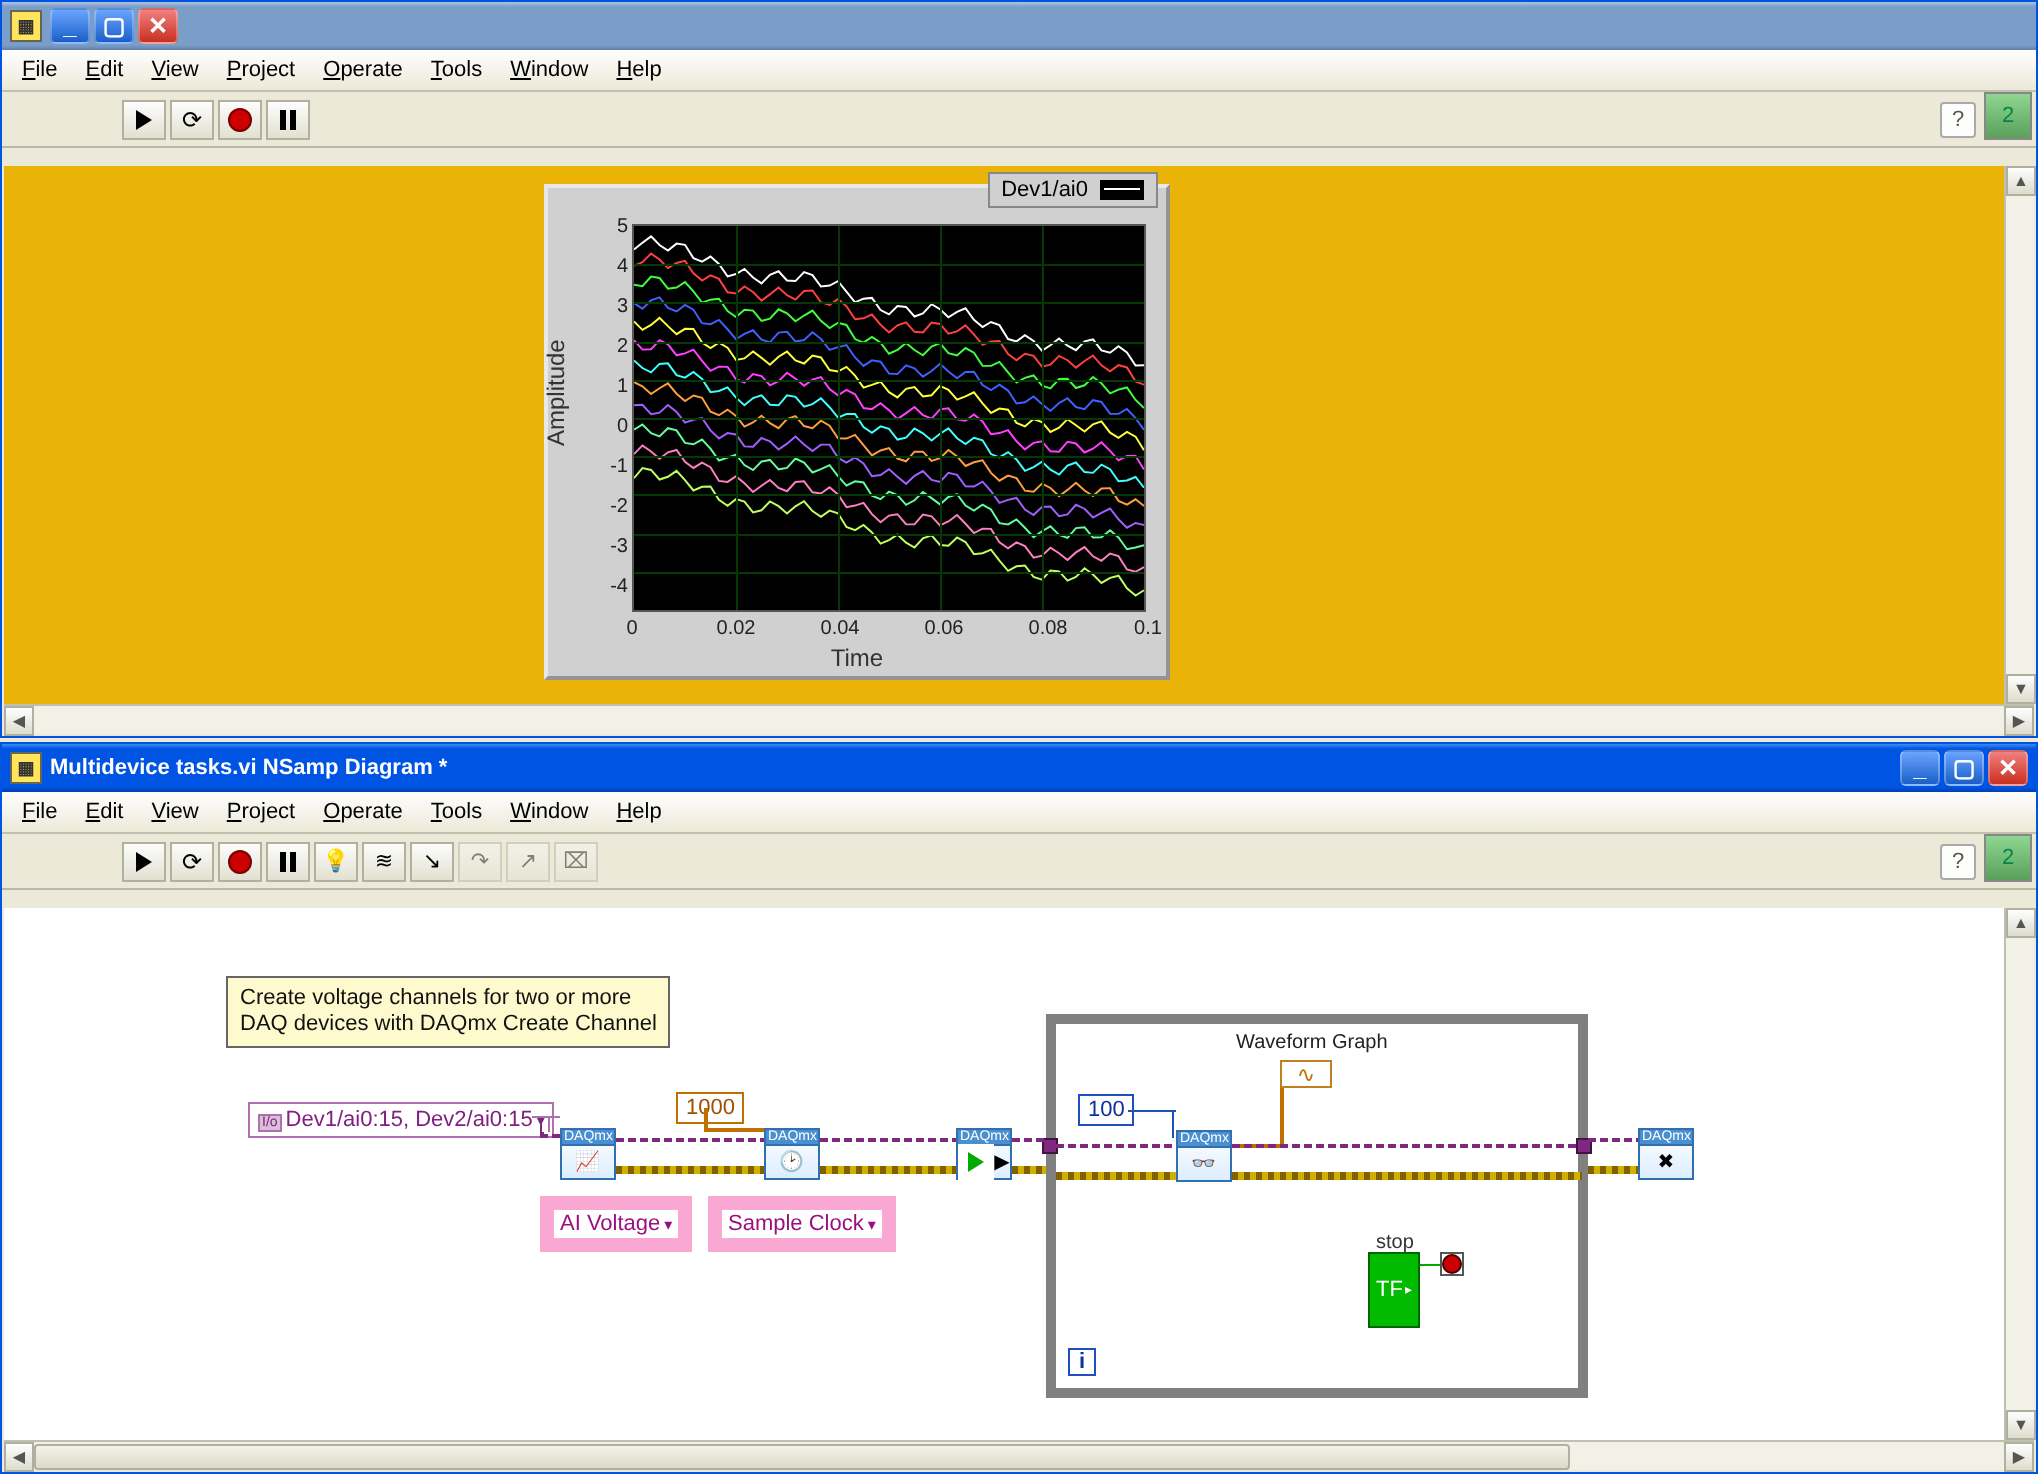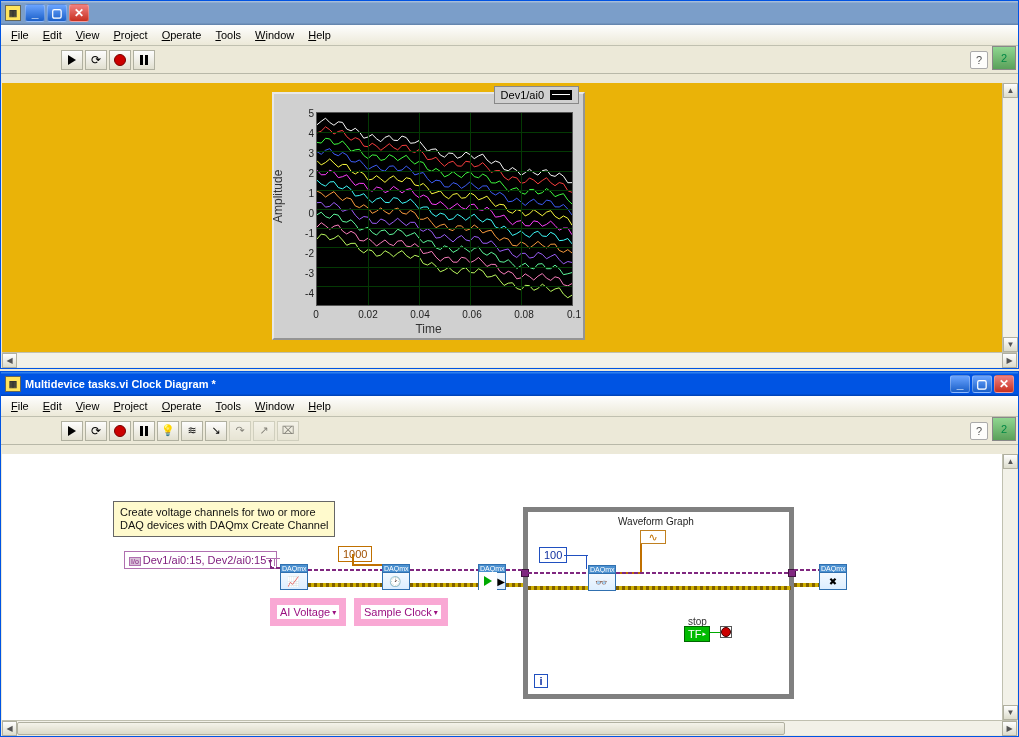--- a/index.html
+++ b/index.html
@@ -60,21 +60,21 @@
   .daqnode .hdr { background:#4a90d0; color:#fff; font-size:7px; text-align:center; border-bottom:1px solid #3070b0; padding:0 1px; white-space:nowrap; overflow:hidden; }
   .daqnode .body { height:16px; display:flex; align-items:center; justify-content:center; font-size:10px; }
   .poly { position:absolute; background:#fff; border:7px solid #f9a8d4; font-size:10px; color:#9a1080; padding:1px 3px; display:flex; align-items:center; }
   .poly::after { content:'▾'; margin-left:2px; font-size:8px; }
   .constbox-purple { position:absolute; background:#fff; border:1px solid #b070b0; font-size:10px; color:#80207f; padding:2px 4px; }
   .constbox-purple .io::before { content:'I/o'; font-size:7px; background:#d8c0d8; border:1px solid #b070b0; padding:0 1px; margin-right:2px; }
   .constbox-blue { position:absolute; background:#fff; border:1px solid #2050c0; font-size:10px; color:#1030a0; padding:1px 4px; }
   .wfgraph-node { position:absolute; width:26px; height:14px; border:1px solid #c08020; background:#fff; display:flex; align-items:center; justify-content:center; }
   .wfgraph-node::after { content:'∿'; color:#c07000; font-size:11px; }
   .wfgraph-label { position:absolute; font-size:10px; color:#222; white-space:nowrap; }
-  .tfbox { position:absolute; background:#0b0; border:1px solid #060; color:#fff; font-size:9px; padding:1px 3px; display:flex; align-items:center; }
+  .tfbox { position:absolute; background:#0b0; border:1px solid #060; color:#fff; font-size:9px; padding:12px 3px; display:flex; align-items:center; }
   .tfbox::after { content:'▸'; font-size:7px; margin-left:1px; }
   .stopbtn-node { position:absolute; width:12px; height:12px; border:1px solid #555; background:#fff; display:flex; align-items:center; justify-content:center; }
   .stopbtn-node::after { content:''; width:8px; height:8px; border-radius:50%; background:#c00; border:1px solid #400; }
   .stoplabel { position:absolute; font-size:10px; color:#333; }
   .iterm { position:absolute; width:14px; height:14px; border:1px solid #2050c0; background:#fff; color:#1030a0; display:flex; align-items:center; justify-content:center; font-size:10px; font-weight:bold; }
   .startnode { position:absolute; width:18px; height:18px; background:#fff; border:1px solid #0a0; display:flex; align-items:center; justify-content:center; }
   .startnode::after { content:''; border-left:8px solid #0a0; border-top:5px solid transparent; border-bottom:5px solid transparent; }
   .tunnel { position:absolute; width:8px; height:8px; background:#802880; border:1px solid #401440; }
   .wire { position:absolute; background:#802880; height:2px; }
   .wire.v { width:2px; height:auto; }
@@ -179,21 +179,21 @@
   <div class="hscroll">
     <div class="arrow">◀</div>
     <div class="track"></div>
     <div class="arrow">▶</div>
   </div>
 </div>
 
 <div class="window" style="left:0; top:371px; width:1019px; height:366px;">
   <div class="titlebar">
     <span class="titleicon">▦</span>
-    <span class="titletext">Multidevice tasks.vi Clock Diagram *</span>
+    <span class="titletext">Multidevice tasks.vi NSamp Diagram *</span>
     <div class="winbtns">
       <div class="winbtn">_</div>
       <div class="winbtn">▢</div>
       <div class="winbtn close">✕</div>
     </div>
   </div>
   <div class="menubar">
     <span><u>F</u>ile</span>
     <span><u>E</u>dit</span>
     <span><u>V</u>iew</span>
@@ -215,21 +215,21 @@
     <div class="tbtn disabled">↗</div>
     <div class="tbtn disabled">⌧</div>
     <div class="helpq">?</div>
     <div class="vi-icon">
         <span>2</span>
       </div>
   </div>
 
   <div class="content bd">
 
-    <div class="yellowbox" style="left:111px; top:47px;">
+    <div class="yellowbox" style="left:111px; top:34px;">
       <div>Create voltage channels for two or more</div>
       <div>DAQ devices with DAQmx Create Channel</div>
     </div>
 
     <div class="constbox-purple" style="left:122px; top:97px;">
       <span class="io"></span><span>Dev1/ai0:15, Dev2/ai0:15</span><span style="margin-left:2px;font-size:8px;">▾</span>
     </div>
 
     <div class="daqnode" style="left:278px; top:110px;">
       <div class="hdr">DAQmx</div>

